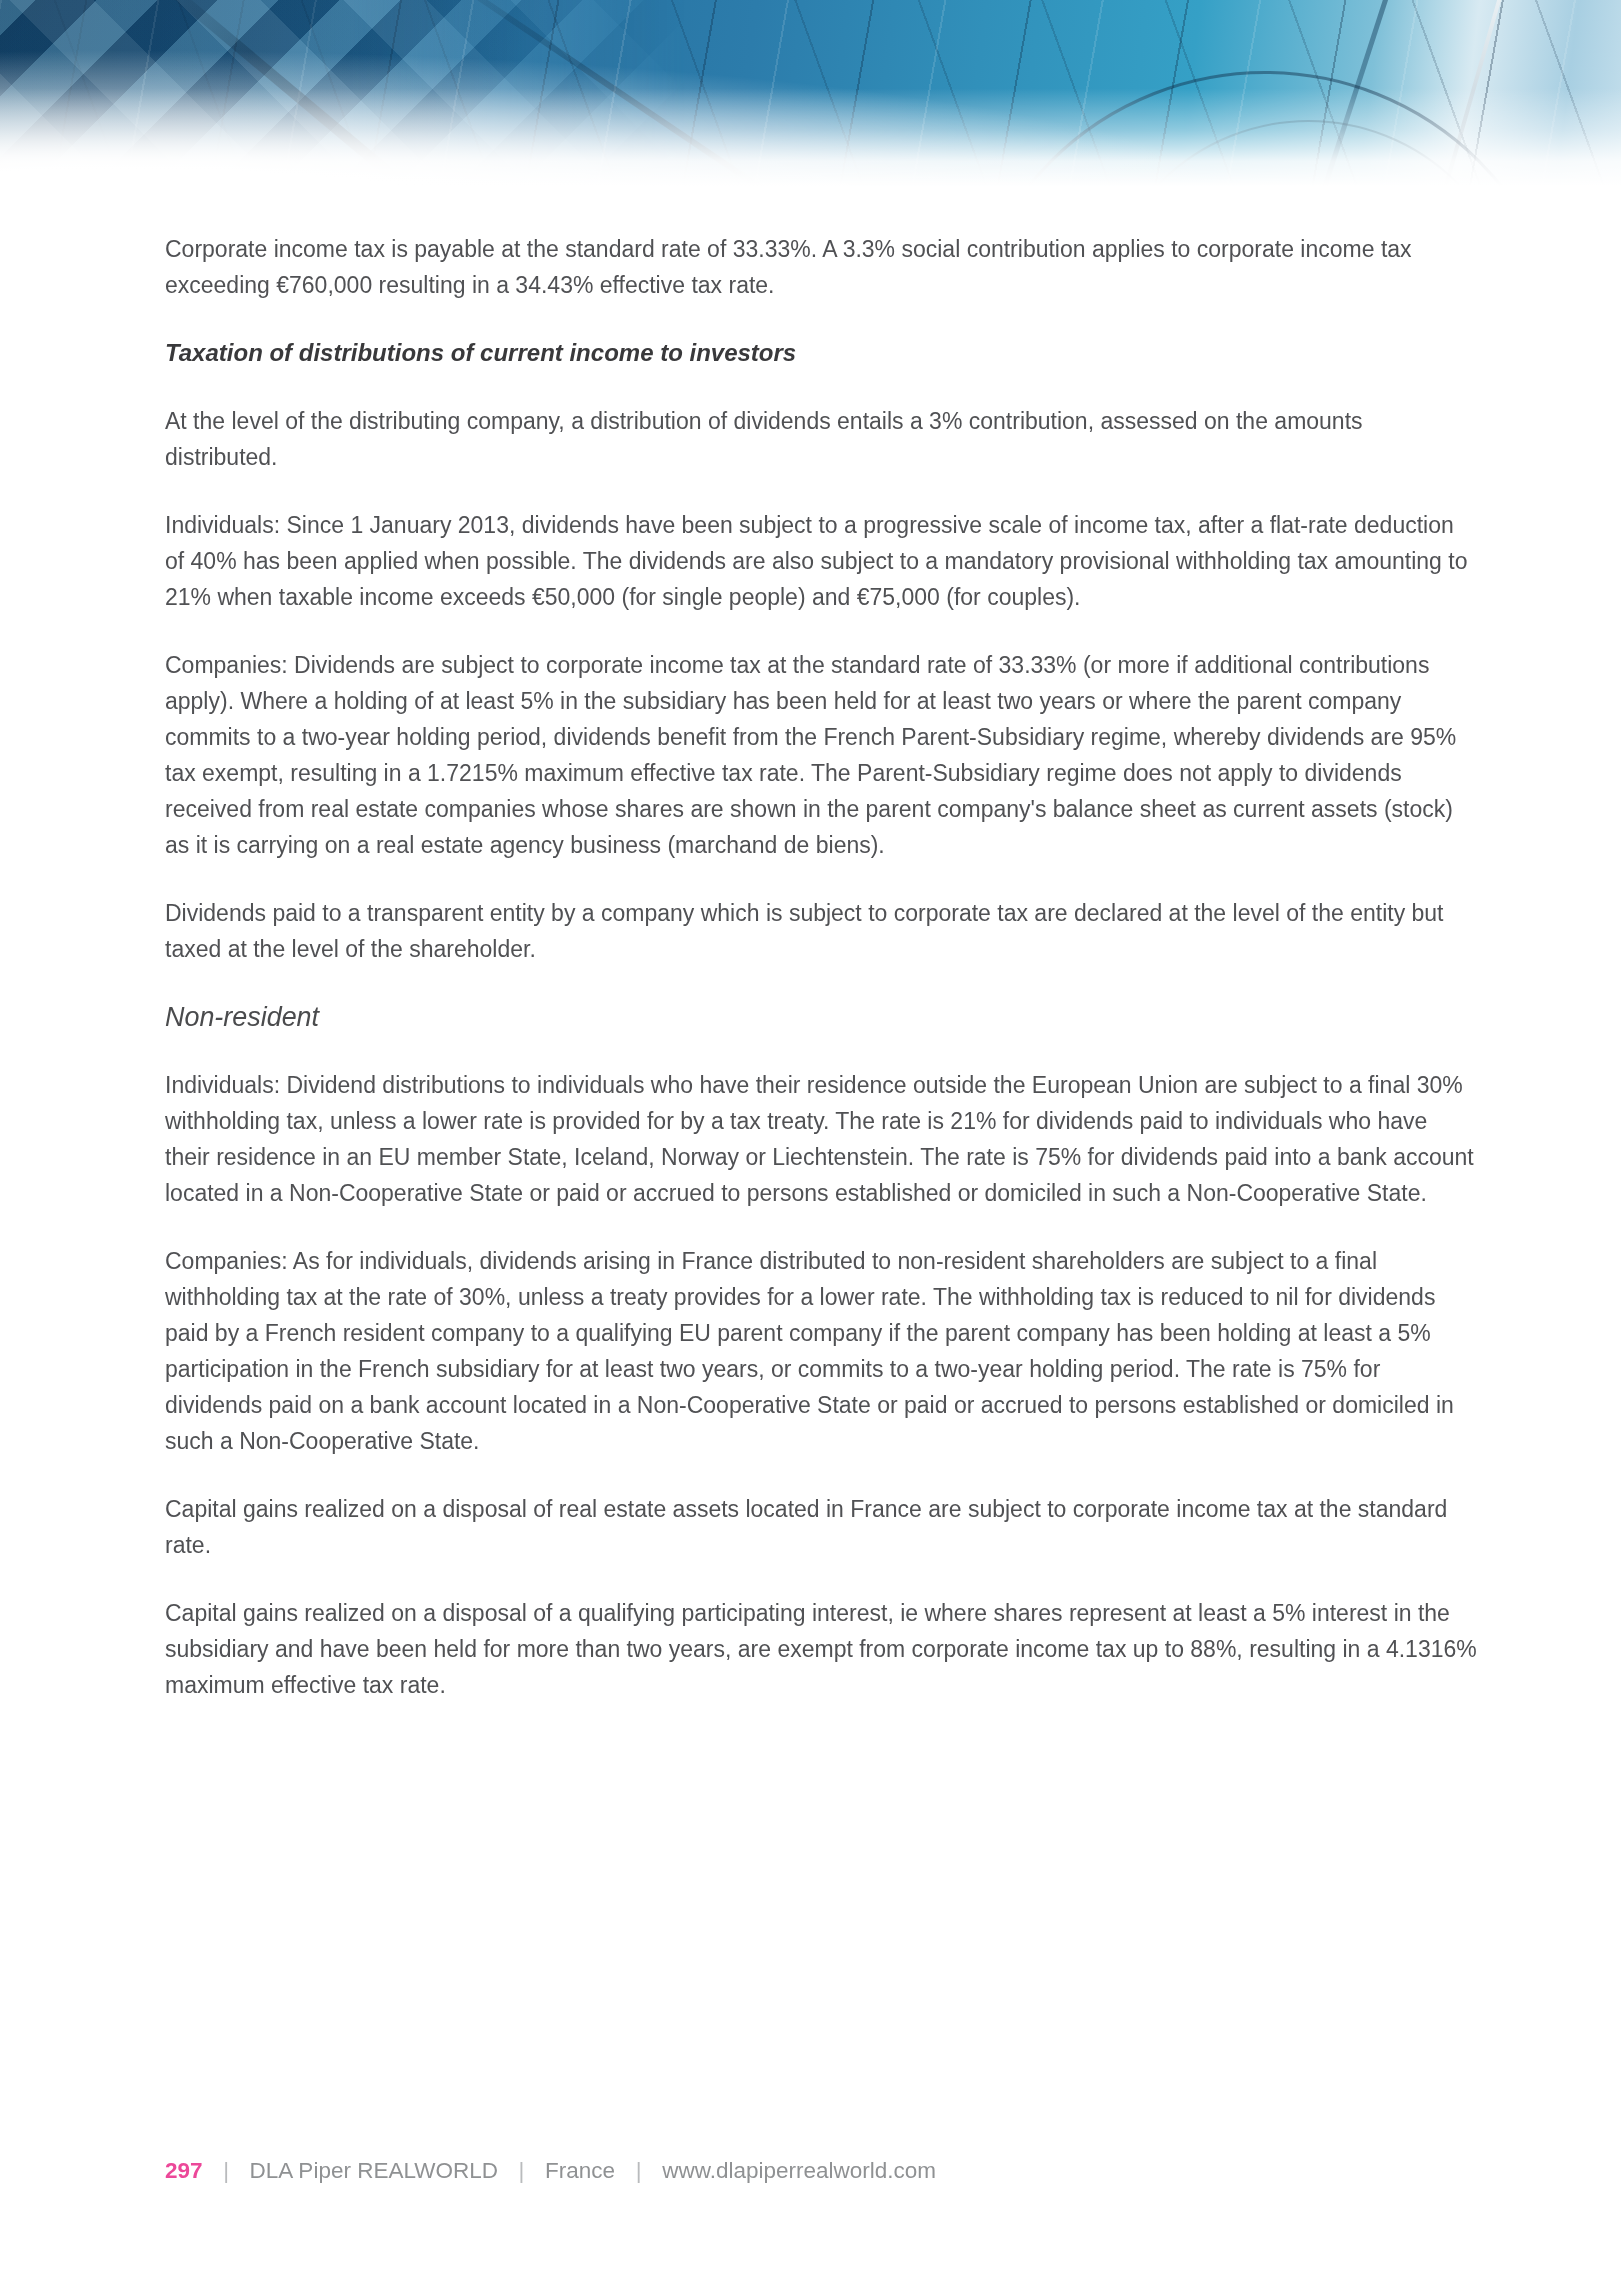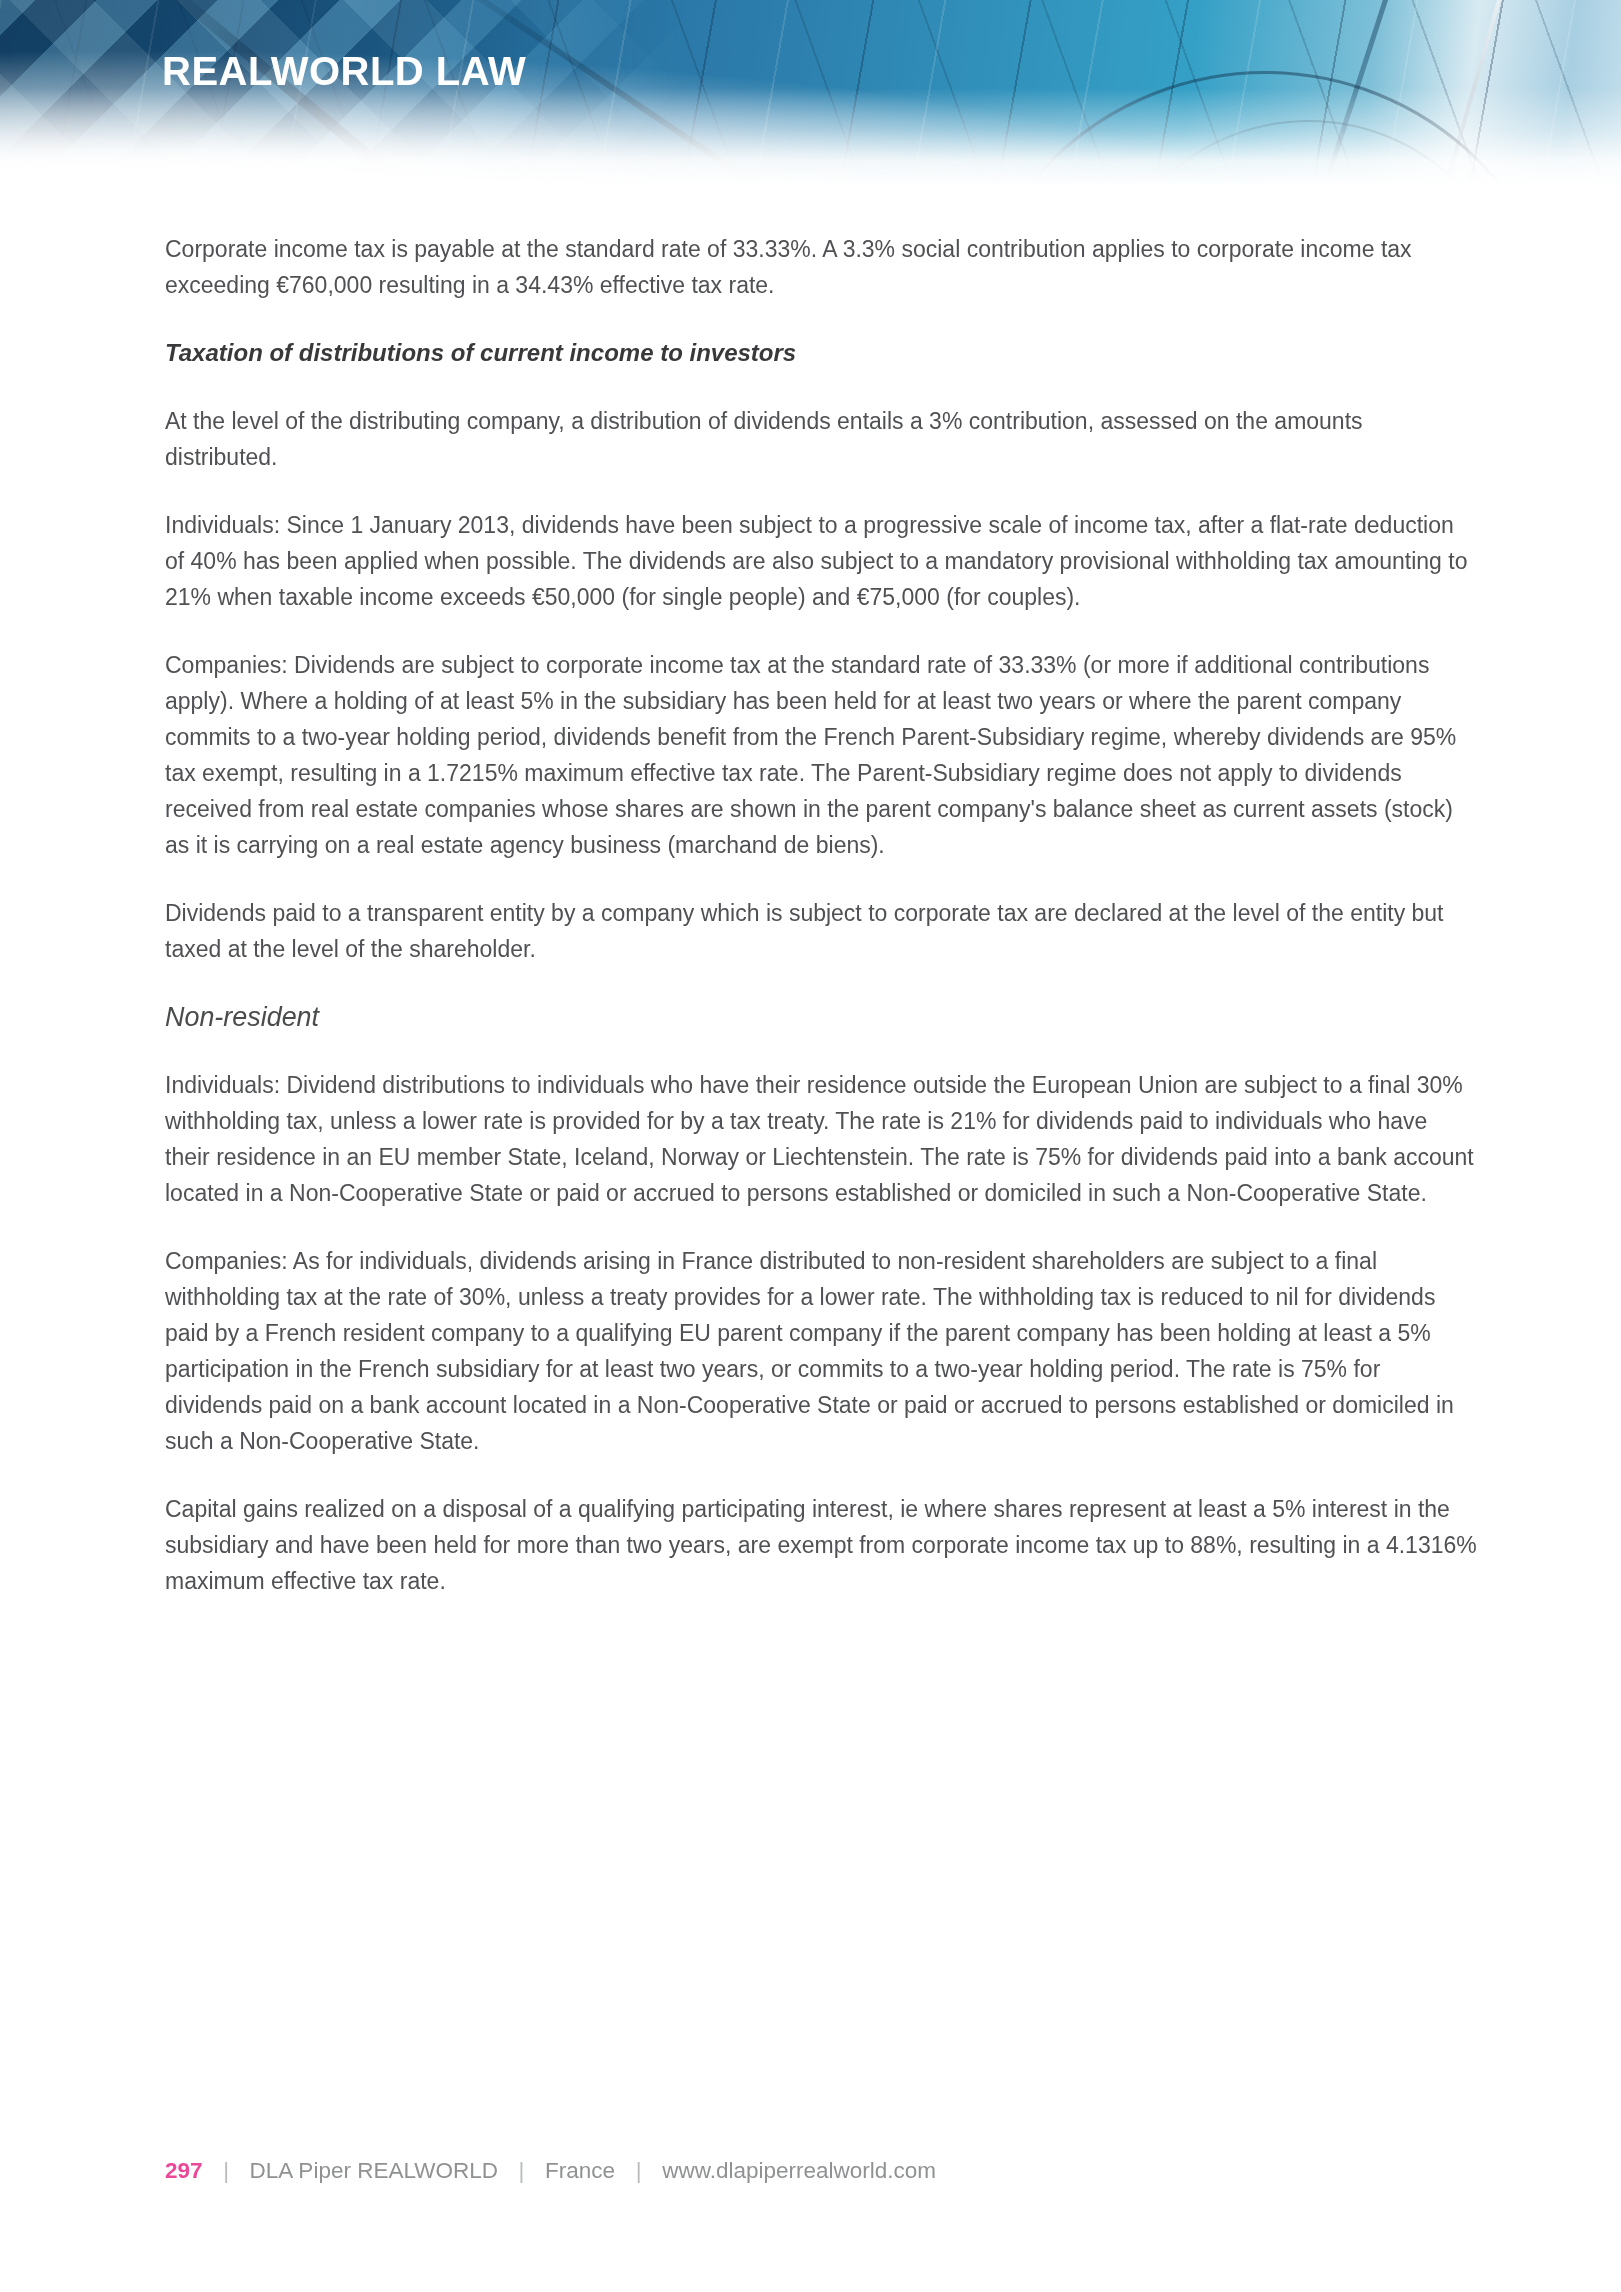--- a/index.html
+++ b/index.html
@@ -125,33 +125,33 @@
     <div class="hdr-layer hdr-darkcorner"></div>
     <div class="hdr-layer hdr-panes"></div>
     <div class="hdr-layer hdr-diamonds"></div>
     <div class="hdr-streak streak-1"></div>
     <div class="hdr-streak streak-2"></div>
     <div class="hdr-streak streak-3"></div>
     <div class="hdr-streak streak-4"></div>
     <div class="hdr-arc arc-1"></div>
     <div class="hdr-arc arc-2"></div>
     <div class="hdr-layer hdr-fade"></div>
-    <h1 class="logo">REALWORLD LAW</h1>
   </header>
 
   <main class="doc">
     <p class="p">Corporate income tax is payable at the standard rate of 33.33%. A 3.3% social contribution applies to corporate income tax exceeding €760,000 resulting in a 34.43% effective tax rate.</p>
     <h2 class="h">Taxation of distributions of current income to investors</h2>
     <p class="p">At the level of the distributing company, a distribution of dividends entails a 3% contribution, assessed on the amounts distributed.</p>
     <p class="p">Individuals: Since 1 January 2013, dividends have been subject to a progressive scale of income tax, after a flat-rate deduction of 40% has been applied when possible. The dividends are also subject to a mandatory provisional withholding tax amounting to 21% when taxable income exceeds €50,000 (for single people) and €75,000 (for couples).</p>
     <p class="p">Companies: Dividends are subject to corporate income tax at the standard rate of 33.33% (or more if additional contributions apply). Where a holding of at least 5% in the subsidiary has been held for at least two years or where the parent company commits to a two-year holding period, dividends benefit from the French Parent-Subsidiary regime, whereby dividends are 95% tax exempt, resulting in a 1.7215% maximum effective tax rate. The Parent-Subsidiary regime does not apply to dividends received from real estate companies whose shares are shown in the parent company's balance sheet as current assets (stock) as it is carrying on a real estate agency business (marchand de biens).</p>
     <p class="p">Dividends paid to a transparent entity by a company which is subject to corporate tax are declared at the level of the entity but taxed at the level of the shareholder.</p>
     <h3 class="sub">Non-resident</h3>
     <p class="p">Individuals: Dividend distributions to individuals who have their residence outside the European Union are subject to a final 30% withholding tax, unless a lower rate is provided for by a tax treaty. The rate is 21% for dividends paid to individuals who have their residence in an EU member State, Iceland, Norway or Liechtenstein. The rate is 75% for dividends paid into a bank account located in a Non-Cooperative State or paid or accrued to persons established or domiciled in such a Non-Cooperative State.</p>
     <p class="p">Companies: As for individuals, dividends arising in France distributed to non-resident shareholders are subject to a final withholding tax at the rate of 30%, unless a treaty provides for a lower rate. The withholding tax is reduced to nil for dividends paid by a French resident company to a qualifying EU parent company if the parent company has been holding at least a 5% participation in the French subsidiary for at least two years, or commits to a two-year holding period. The rate is 75% for dividends paid on a bank account located in a Non-Cooperative State or paid or accrued to persons established or domiciled in such a Non-Cooperative State.</p>
+    <p class="p">Capital gains realized on a disposal of real estate assets located in France are subject to corporate income tax at the standard rate.</p>
     <p class="p">Capital gains realized on a disposal of a qualifying participating interest, ie where shares represent at least a 5% interest in the subsidiary and have been held for more than two years, are exempt from corporate income tax up to 88%, resulting in a 4.1316% maximum effective tax rate.</p>
   </main>
 
   <footer class="footer">
     <span class="pagenum">297</span>
     <span class="sep">|</span>
     <span class="fgray">DLA Piper REALWORLD</span>
     <span class="sep">|</span>
     <span class="fgray">France</span>
     <span class="sep">|</span>

